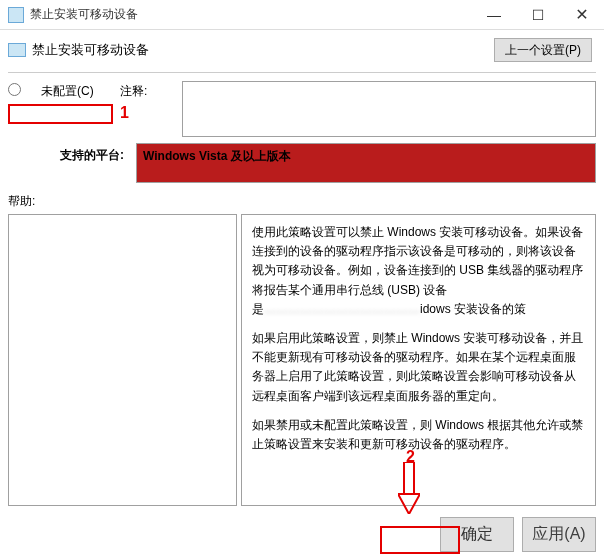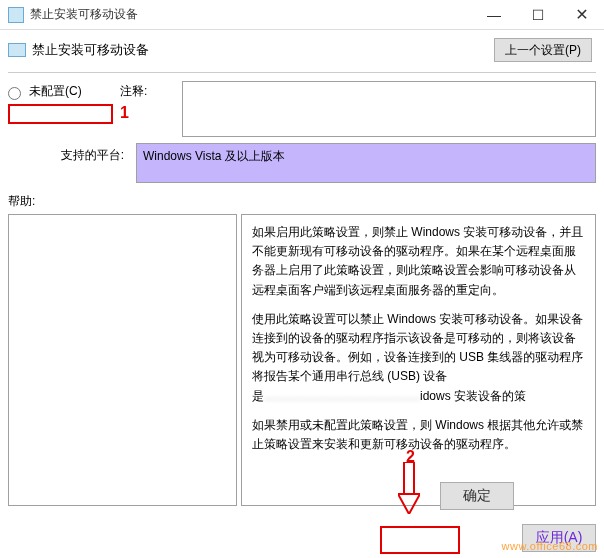--- a/index.html
+++ b/index.html
@@ -47,43 +47,44 @@
       display: flex; align-items: center;
     }
     .divider { height: 1px; background: #ccc; margin: 0 8px 8px 8px; }
     .config-row {
       display: flex;
       padding: 0 8px;
       gap: 12px;
       align-items: flex-start;
     }
     .radio-col { display: flex; flex-direction: column; gap: 12px; padding-top: 2px; width: 100px; position: relative; }
-    .radio-item { display: flex; align-items: flex-end; gap: 8px; }
+    .radio-item { display: flex; align-items: flex-start; gap: 20px; }
     .radio-item input { margin: 0; }
     .comment-label { width: 50px; padding-top: 2px; }
     .comment-box {
       flex: 1;
       height: 56px;
       border: 1px solid #a0a0a0;
       padding: 2px 4px;
       background: #fff;
     }
     .platform-row {
       display: flex;
       padding: 6px 8px;
       gap: 8px;
       align-items: flex-start;
+      font-weight: bold;
     }
     .platform-label { width: 120px; text-align: right; padding-right: 4px; padding-top: 4px; }
     .platform-box {
       flex: 1;
       height: 40px;
       border: 1px solid #a0a0a0;
       padding: 4px 6px;
-      background: #c4b5fd;
+      background: #b91c1c;
     }
     .mid-labels {
       display: flex;
       padding: 4px 8px 4px 8px;
     }
     .options-label { width: 237px; }
     .help-label { }
     .panels {
       display: flex;
       padding: 0 8px;
@@ -109,28 +110,28 @@
     .help-panel p { margin-bottom: 10px; }
     .blur { filter: blur(2px); color: #999; }
     .footer {
       position: absolute;
       bottom: 6px;
       right: 8px;
       display: flex;
       gap: 8px;
     }
     .footer-btn {
-      width: 74px; height: 28px;
+      width: 74px; height: 35px;
       border: 1px solid #adadad;
       background: #e1e1e1;
       display: flex; align-items: center; justify-content: center;
-      font-size: 14px;
+      font-size: 16px;
       color: #333;
     }
-    .footer-btn.disabled { color: #6d28d9; margin-top: 42px; }
+    .footer-btn.disabled { color: #404040; }
     
     .anno-box {
       position: absolute;
       border: 2px solid #e40000;
       pointer-events: none;
       background: transparent;
     }
     .anno-1 { left: 8px; top: 104px; width: 105px; height: 20px; }
     .anno-1-label { position: absolute; left: 120px; top: 104px; color: #e40000; font-size: 16px; font-weight: bold; }
     .anno-2-label { position: absolute; left: 406px; top: 448px; color: #e40000; font-size: 16px; font-weight: bold; }
@@ -196,38 +197,37 @@
   <div class="platform-box">Windows Vista 及以上版本</div>
 </div>
 
 <div class="mid-labels">
   <div class="help-label">帮助:</div>
 </div>
 
 <div class="panels">
   <div class="options-panel"></div>
   <div class="help-panel">
-    <p>如果启用此策略设置，则禁止 Windows 安装可移动设备，并且不能更新现有可移动设备的驱动程序。如果在某个远程桌面服务器上启用了此策略设置，则此策略设置会影响可移动设备从远程桌面客户端到该远程桌面服务器的重定向。</p>
     <p>
       <span>使用此策略设置可以禁止 Windows 安装可移动设备。如果设备连接到的设备的驱动程序指示该设备是可移动的，则将该设备视为可移动设备。例如，设备连接到的 USB 集线器的驱动程序将报告某个通用串行总线 (USB) 设备是</span><span class="blur">…………………………………</span><span>idows 安装设备的策</span>
     </p>
+    <p>如果启用此策略设置，则禁止 Windows 安装可移动设备，并且不能更新现有可移动设备的驱动程序。如果在某个远程桌面服务器上启用了此策略设置，则此策略设置会影响可移动设备从远程桌面客户端到该远程桌面服务器的重定向。</p>
     <p>如果禁用或未配置此策略设置，则 Windows 根据其他允许或禁止策略设置来安装和更新可移动设备的驱动程序。</p>
   </div>
 </div>
 
 <div class="footer">
   <button class="footer-btn">确定</button>
   <button class="footer-btn disabled">应用(A)</button>
 </div>
 
 <div class="anno-box anno-1"></div>
 <div class="anno-1-label">1</div>
 
 <div class="anno-2-label">2</div>
 <svg class="anno-arrow" viewBox="0 0 22 52">
   <rect x="6" y="0" width="10" height="32" fill="none" stroke="#e40000" stroke-width="2"></rect>
   <polygon points="0,32 22,32 11,52" fill="none" stroke="#e40000" stroke-width="2"></polygon>
 </svg>
 <div class="anno-box anno-ok"></div>
 
 <div class="watermark">
-  <span class="sub">www.office68.com</span>
 </div>
 
 </body></html>

